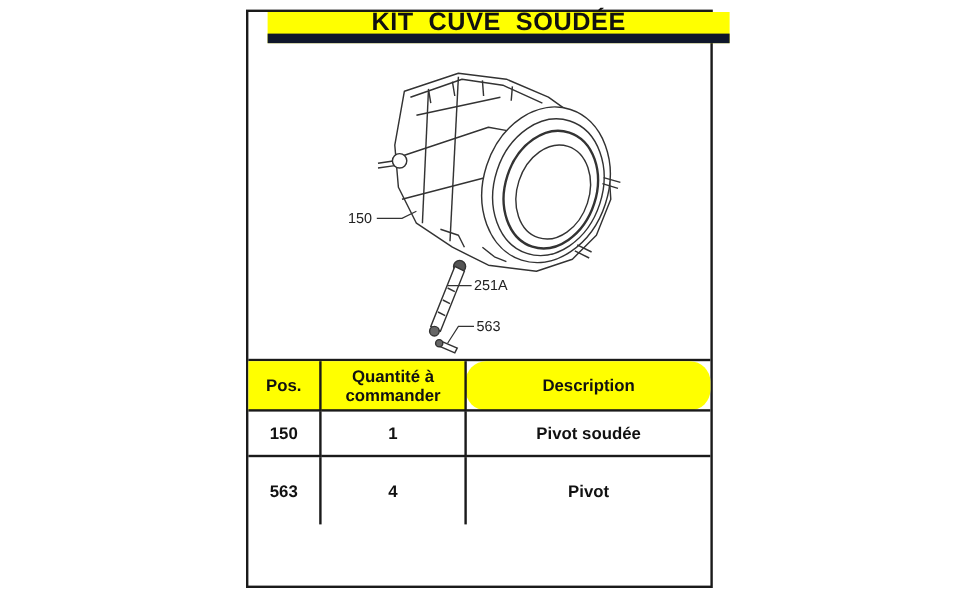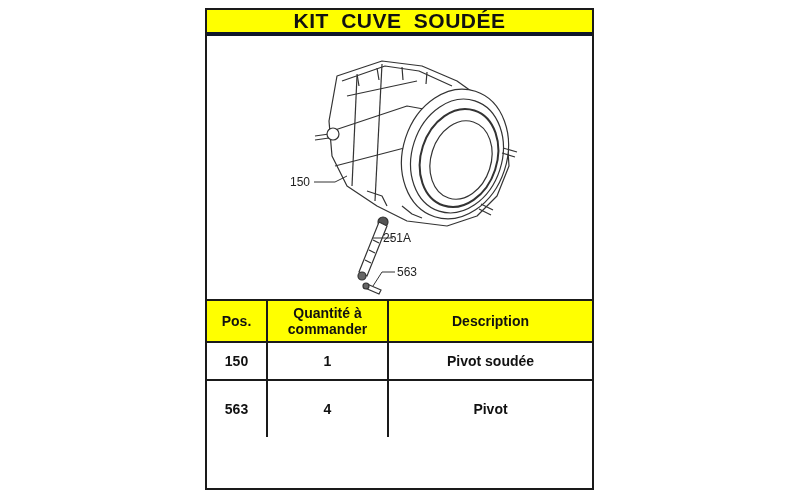--- a/index.html
+++ b/index.html
@@ -19,26 +19,26 @@
       left: 205px;
       top: 8px;
       width: 389px;
       height: 482px;
       border: 2px solid #1a1a1a;
       box-sizing: border-box;
       background: #ffffff;
     }
     .title-band {
       position: absolute;
-      left: 0;
+      left: 16px;
       top: 0;
       width: 100%;
       height: 26px;
       background: #ffff00;
-      border-bottom: 4px solid #0f172a;
+      border-bottom: 8px solid #0f172a;
       box-sizing: border-box;
       display: flex;
       align-items: center;
       justify-content: center;
       font-weight: bold;
       font-size: 21px;
       letter-spacing: 0.5px;
       word-spacing: 6px;
       color: #111;
     }
@@ -73,21 +73,21 @@
     table.parts th, table.parts td {
       border: 2px solid #1a1a1a;
       text-align: center;
       vertical-align: middle;
       font-weight: bold;
       color: #111;
       padding: 0;
     }
     table.parts tr:first-child th { border-top: none; }
     table.parts th:first-child, table.parts td:first-child { border-left: none; }
-    table.parts th:last-child, table.parts td:last-child { border-right: none; }
+    table.parts th:last-child, table.parts td:last-child { border-right: none; border-radius: 17px; }
     table.parts tr:last-child td { border-bottom: none; }
     table.parts th {
       background: #ffff00;
       font-size: 14px;
       line-height: 16px;
       height: 40px;
     }
     table.parts td {
       font-size: 14px;
     }
@@ -144,21 +144,21 @@
         <circle cx="159" cy="250" r="3" fill="#666"></circle>
       </g>
 
       <g fill="none" stroke="#333" stroke-width="1">
         <path d="M107 146 L128 146 L140 140"></path>
         <path d="M166 202 L186 202"></path>
         <path d="M166 250 L175 236 L188 236"></path>
       </g>
     </svg>
     <span class="callout" style="left:83px; top:139px;">150</span>
-    <span class="callout" style="left:176px; top:195px;">251A</span>
+    <span class="callout" style="left:188px; top:195px;">251A</span>
     <span class="callout" style="left:190px; top:229px;">563</span>
   </div>
 
   <table class="parts">
     <colgroup>
       <col style="width:60px">
       <col style="width:121px">
       <col>
     </colgroup>
     <tbody>

